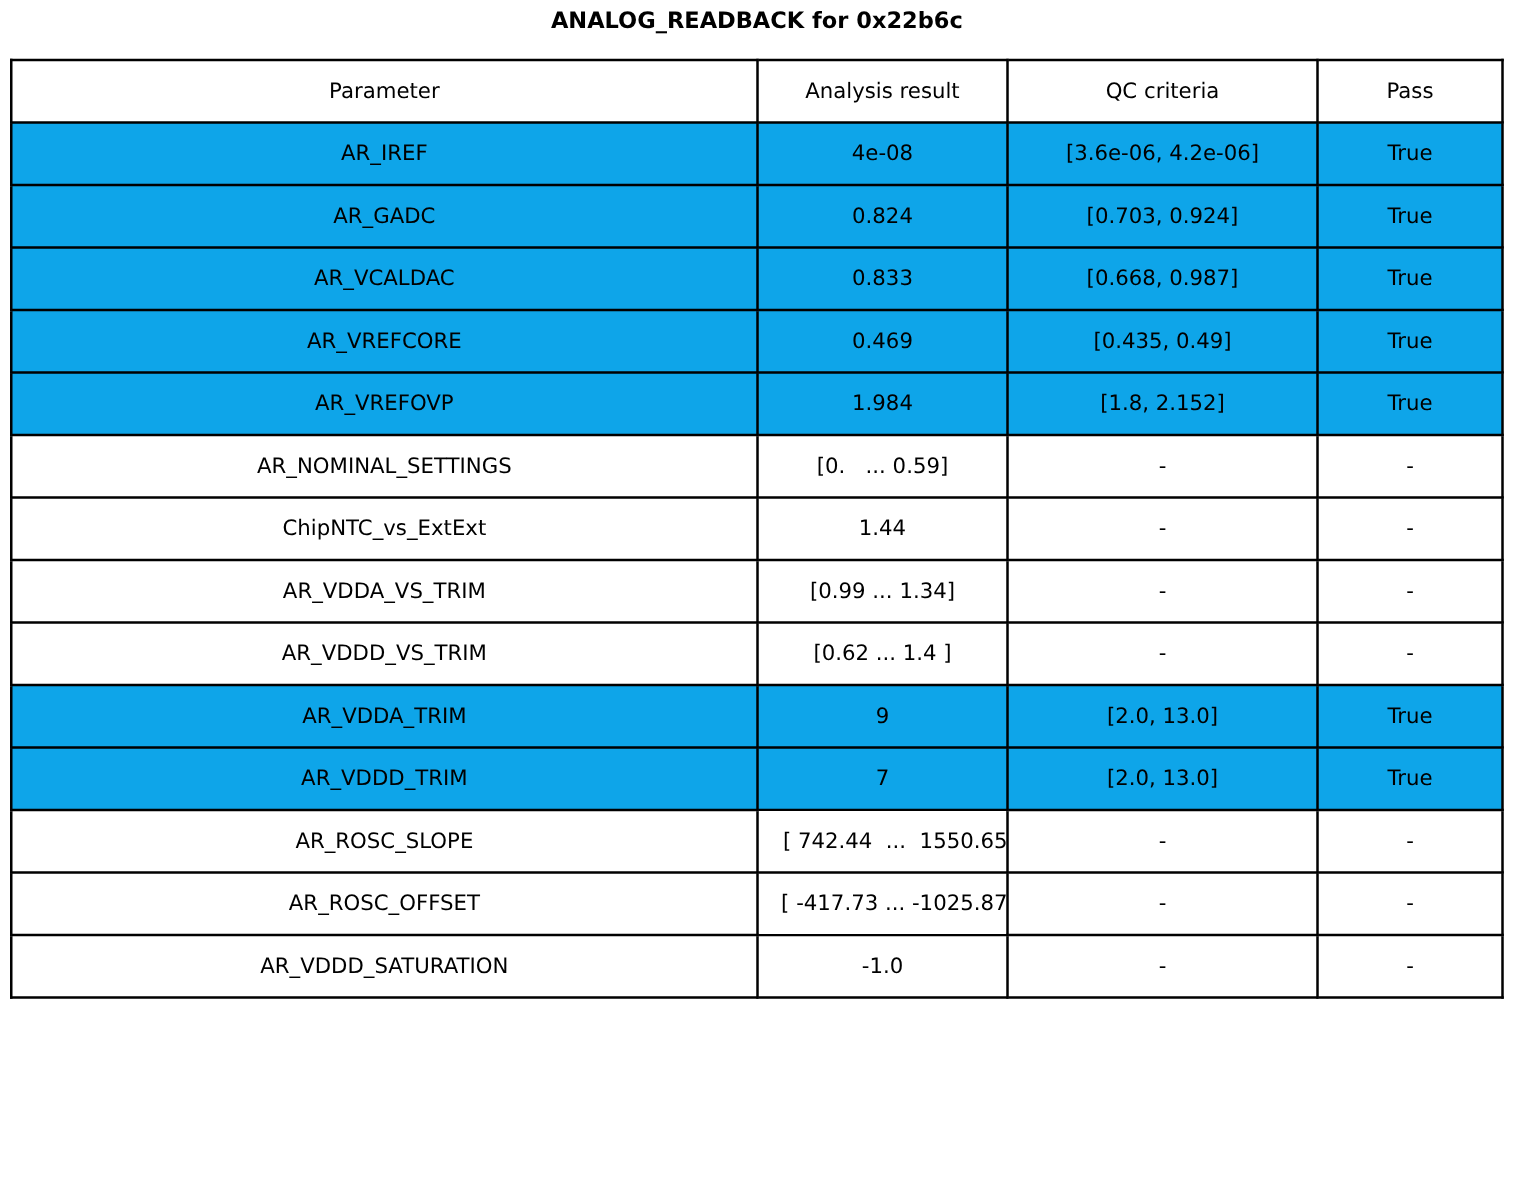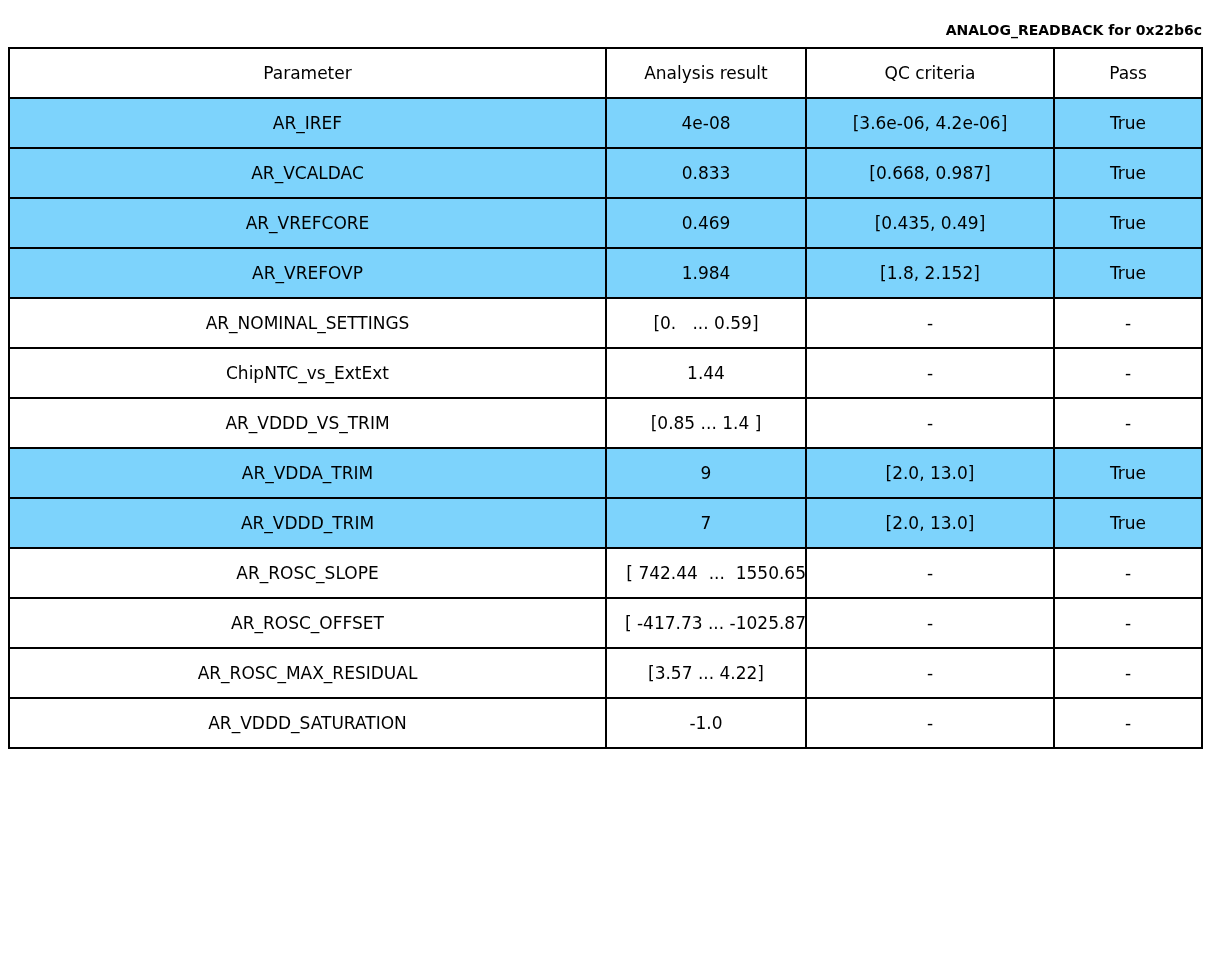--- a/index.html
+++ b/index.html
@@ -4,38 +4,37 @@
 <style>
   * { box-sizing: border-box; }
   html, body { margin: 0; padding: 0; background: #FFFFFF; }
   body {
     width: 1210px; height: 959px; position: relative;
     font-family: "DejaVu Sans", "Liberation Sans", sans-serif;
     color: #000000;
   }
   .fig-title {
     position: absolute; top: 6px; left: 9px; width: 1193px;
-    text-align: right; font-size: 14px; font-weight: bold;
+    text-align: center; font-size: 18px; font-weight: bold;
     white-space: pre;
-    margin-top: 16px;
   }
   table.qc-table {
     position: absolute; left: 8px; top: 47px; width: 1193px;
     border-collapse: collapse; table-layout: fixed;
   }
   th, td {
     border: 2px solid #000000;
     height: 50px;
     padding: 0;
     text-align: center; vertical-align: middle;
     font-size: 17px; font-weight: normal;
     white-space: pre;
     background: #FFFFFF;
   }
-  tr.green th, tr.green td { background: #7dd3fc; }
+  tr.green th, tr.green td { background: #0ea5e9; }
   td.overflow-cell { position: relative; overflow: visible; }
   td.overflow-cell .overflow-text {
     position: absolute; right: -1px; top: 50%;
     transform: translateY(-50%);
     white-space: pre; text-align: right;
   }
 </style>
 </head>
 <body>
 
@@ -57,20 +56,26 @@
     </tr>
   </thead>
   <tbody>
     <tr class="green">
       <td>AR_IREF</td>
       <td>4e-08</td>
       <td>[3.6e-06, 4.2e-06]</td>
       <td>True</td>
     </tr>
     <tr class="green">
+      <td>AR_GADC</td>
+      <td>0.824</td>
+      <td>[0.703, 0.924]</td>
+      <td>True</td>
+    </tr>
+    <tr class="green">
       <td>AR_VCALDAC</td>
       <td>0.833</td>
       <td>[0.668, 0.987]</td>
       <td>True</td>
     </tr>
     <tr class="green">
       <td>AR_VREFCORE</td>
       <td>0.469</td>
       <td>[0.435, 0.49]</td>
       <td>True</td>
@@ -87,22 +92,28 @@
       <td>-</td>
       <td>-</td>
     </tr>
     <tr>
       <td>ChipNTC_vs_ExtExt</td>
       <td>1.44</td>
       <td>-</td>
       <td>-</td>
     </tr>
     <tr>
+      <td>AR_VDDA_VS_TRIM</td>
+      <td>[0.99 ... 1.34]</td>
+      <td>-</td>
+      <td>-</td>
+    </tr>
+    <tr>
       <td>AR_VDDD_VS_TRIM</td>
-      <td>[0.85 ... 1.4 ]</td>
+      <td>[0.62 ... 1.4 ]</td>
       <td>-</td>
       <td>-</td>
     </tr>
     <tr class="green">
       <td>AR_VDDA_TRIM</td>
       <td>9</td>
       <td>[2.0, 13.0]</td>
       <td>True</td>
     </tr>
     <tr class="green">
@@ -117,25 +128,19 @@
       <td>-</td>
       <td>-</td>
     </tr>
     <tr>
       <td>AR_ROSC_OFFSET</td>
       <td class="overflow-cell"><span class="overflow-text">[ -417.73 ... -1025.87</span></td>
       <td>-</td>
       <td>-</td>
     </tr>
     <tr>
-      <td>AR_ROSC_MAX_RESIDUAL</td>
-      <td>[3.57 ... 4.22]</td>
-      <td>-</td>
-      <td>-</td>
-    </tr>
-    <tr>
       <td>AR_VDDD_SATURATION</td>
       <td>-1.0</td>
       <td>-</td>
       <td>-</td>
     </tr>
   </tbody>
 </table>
 
 </body></html>

